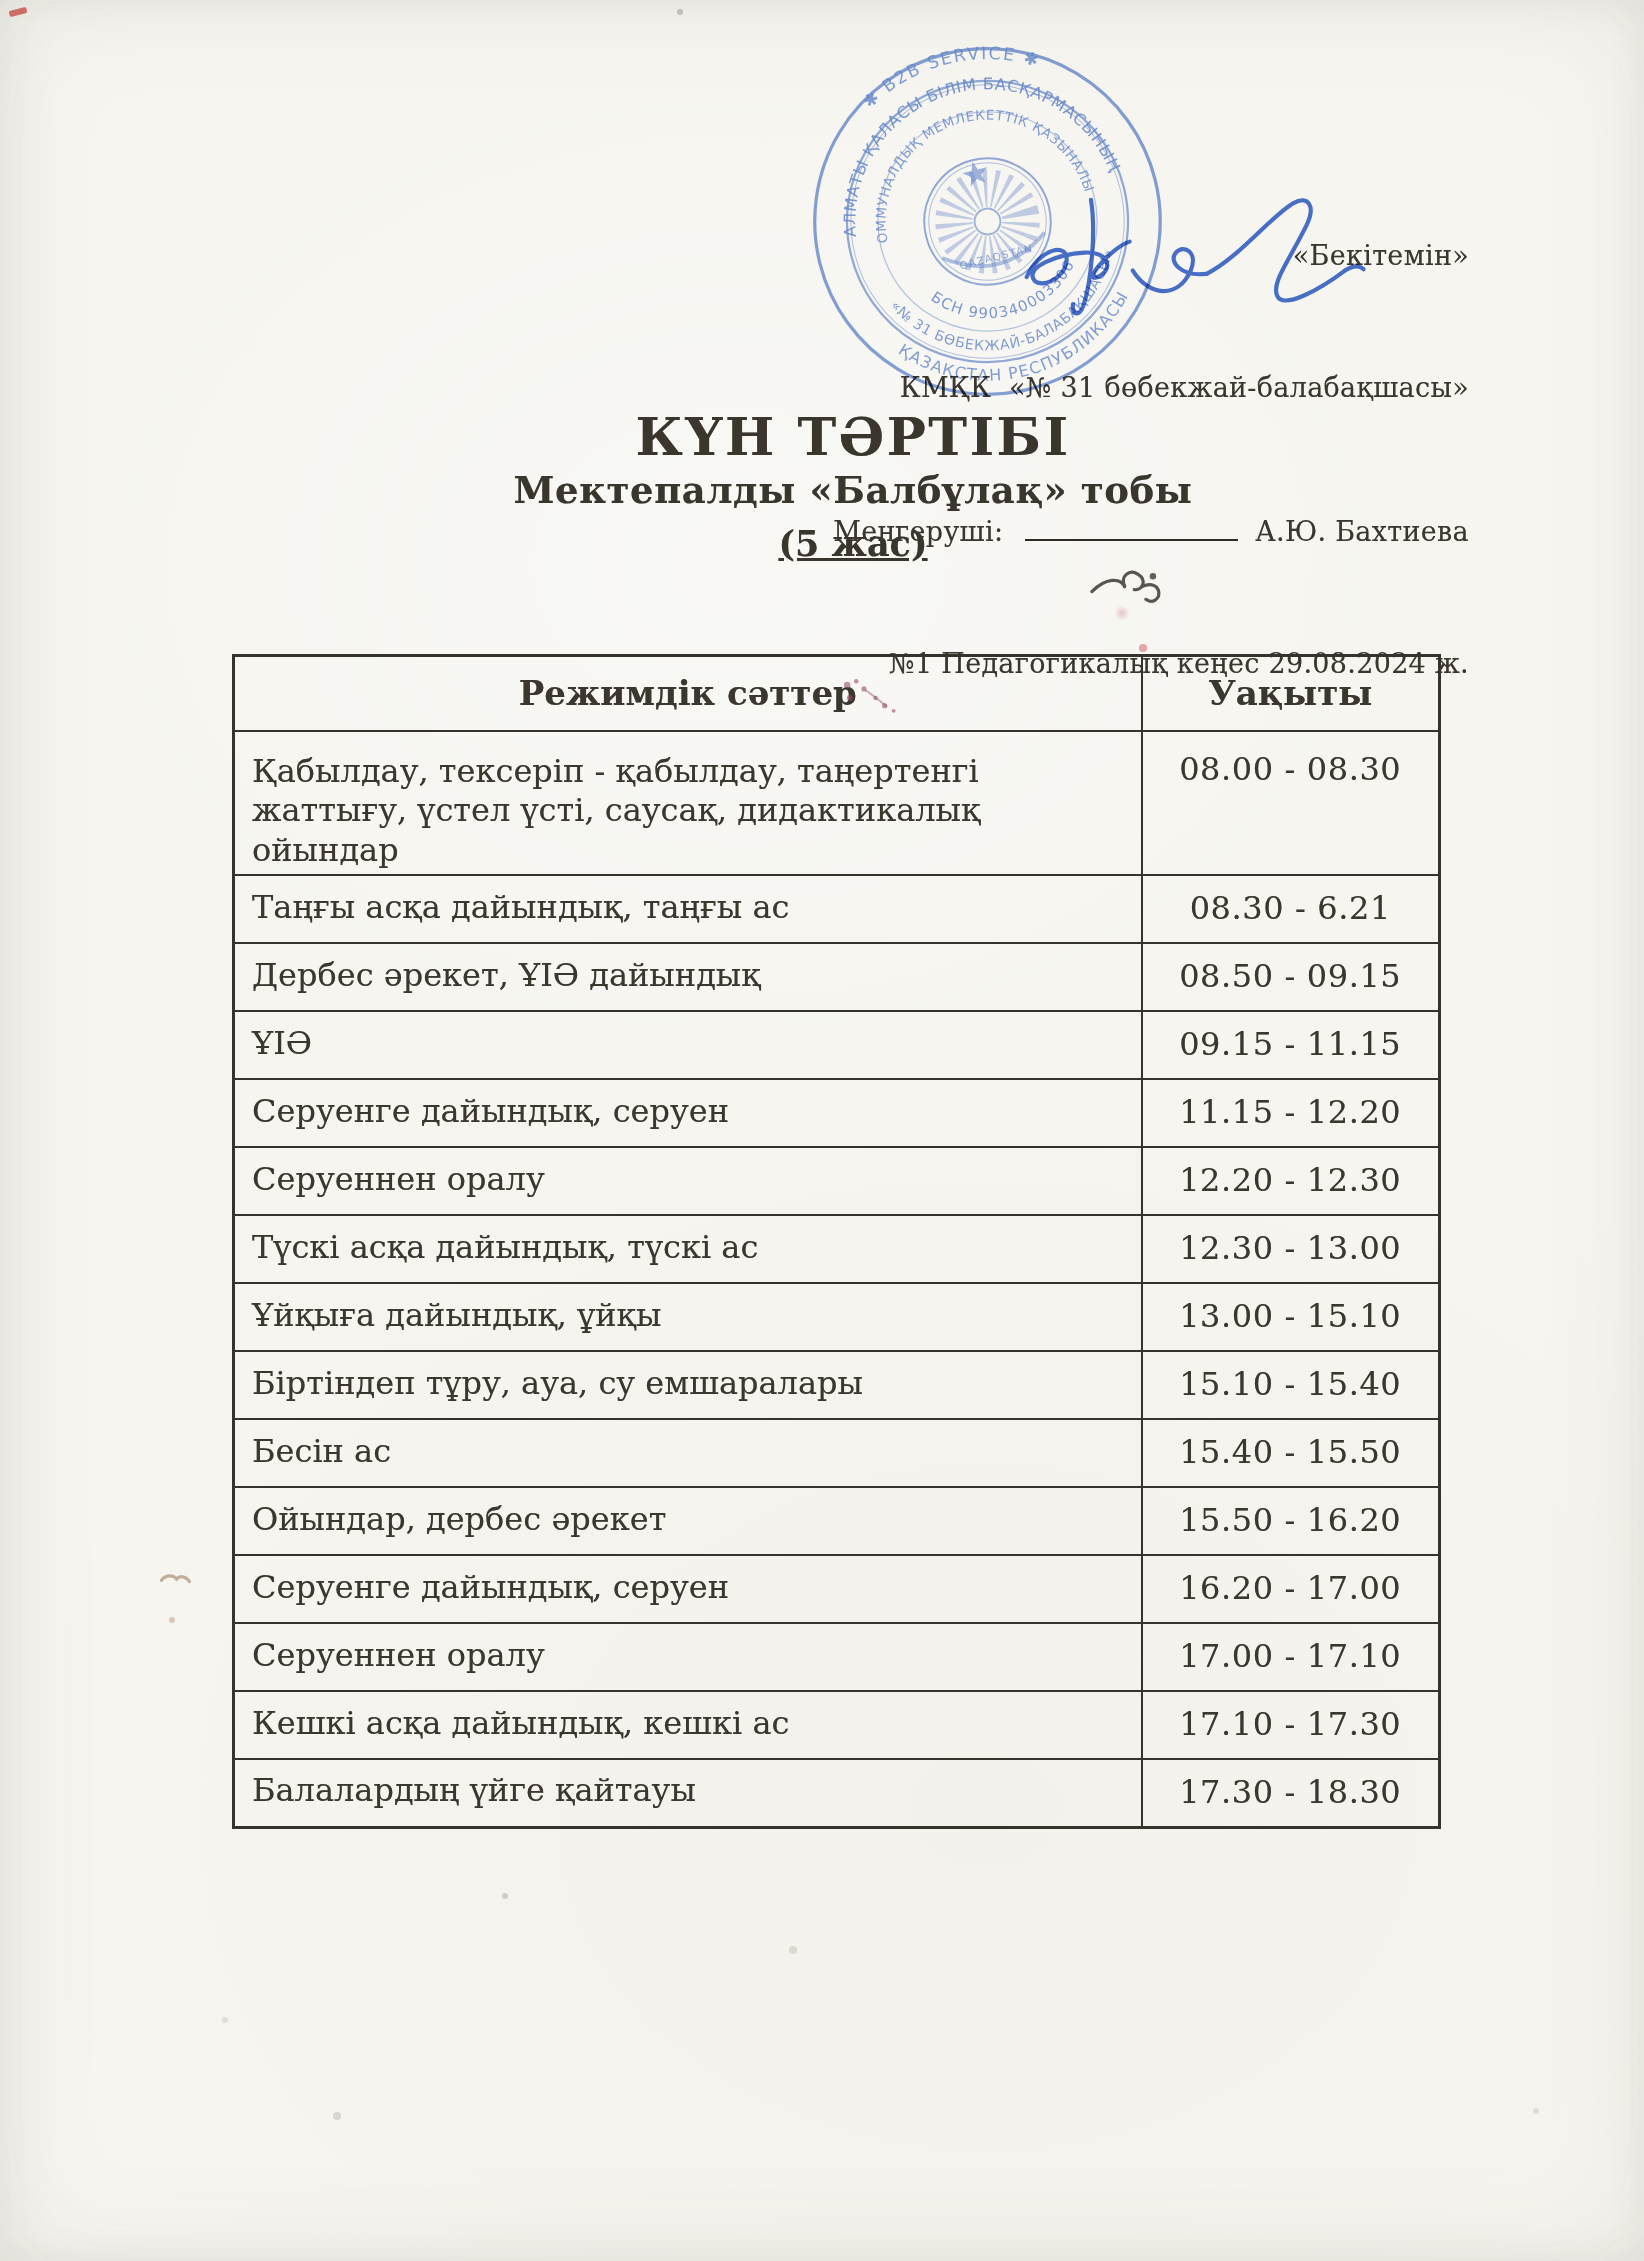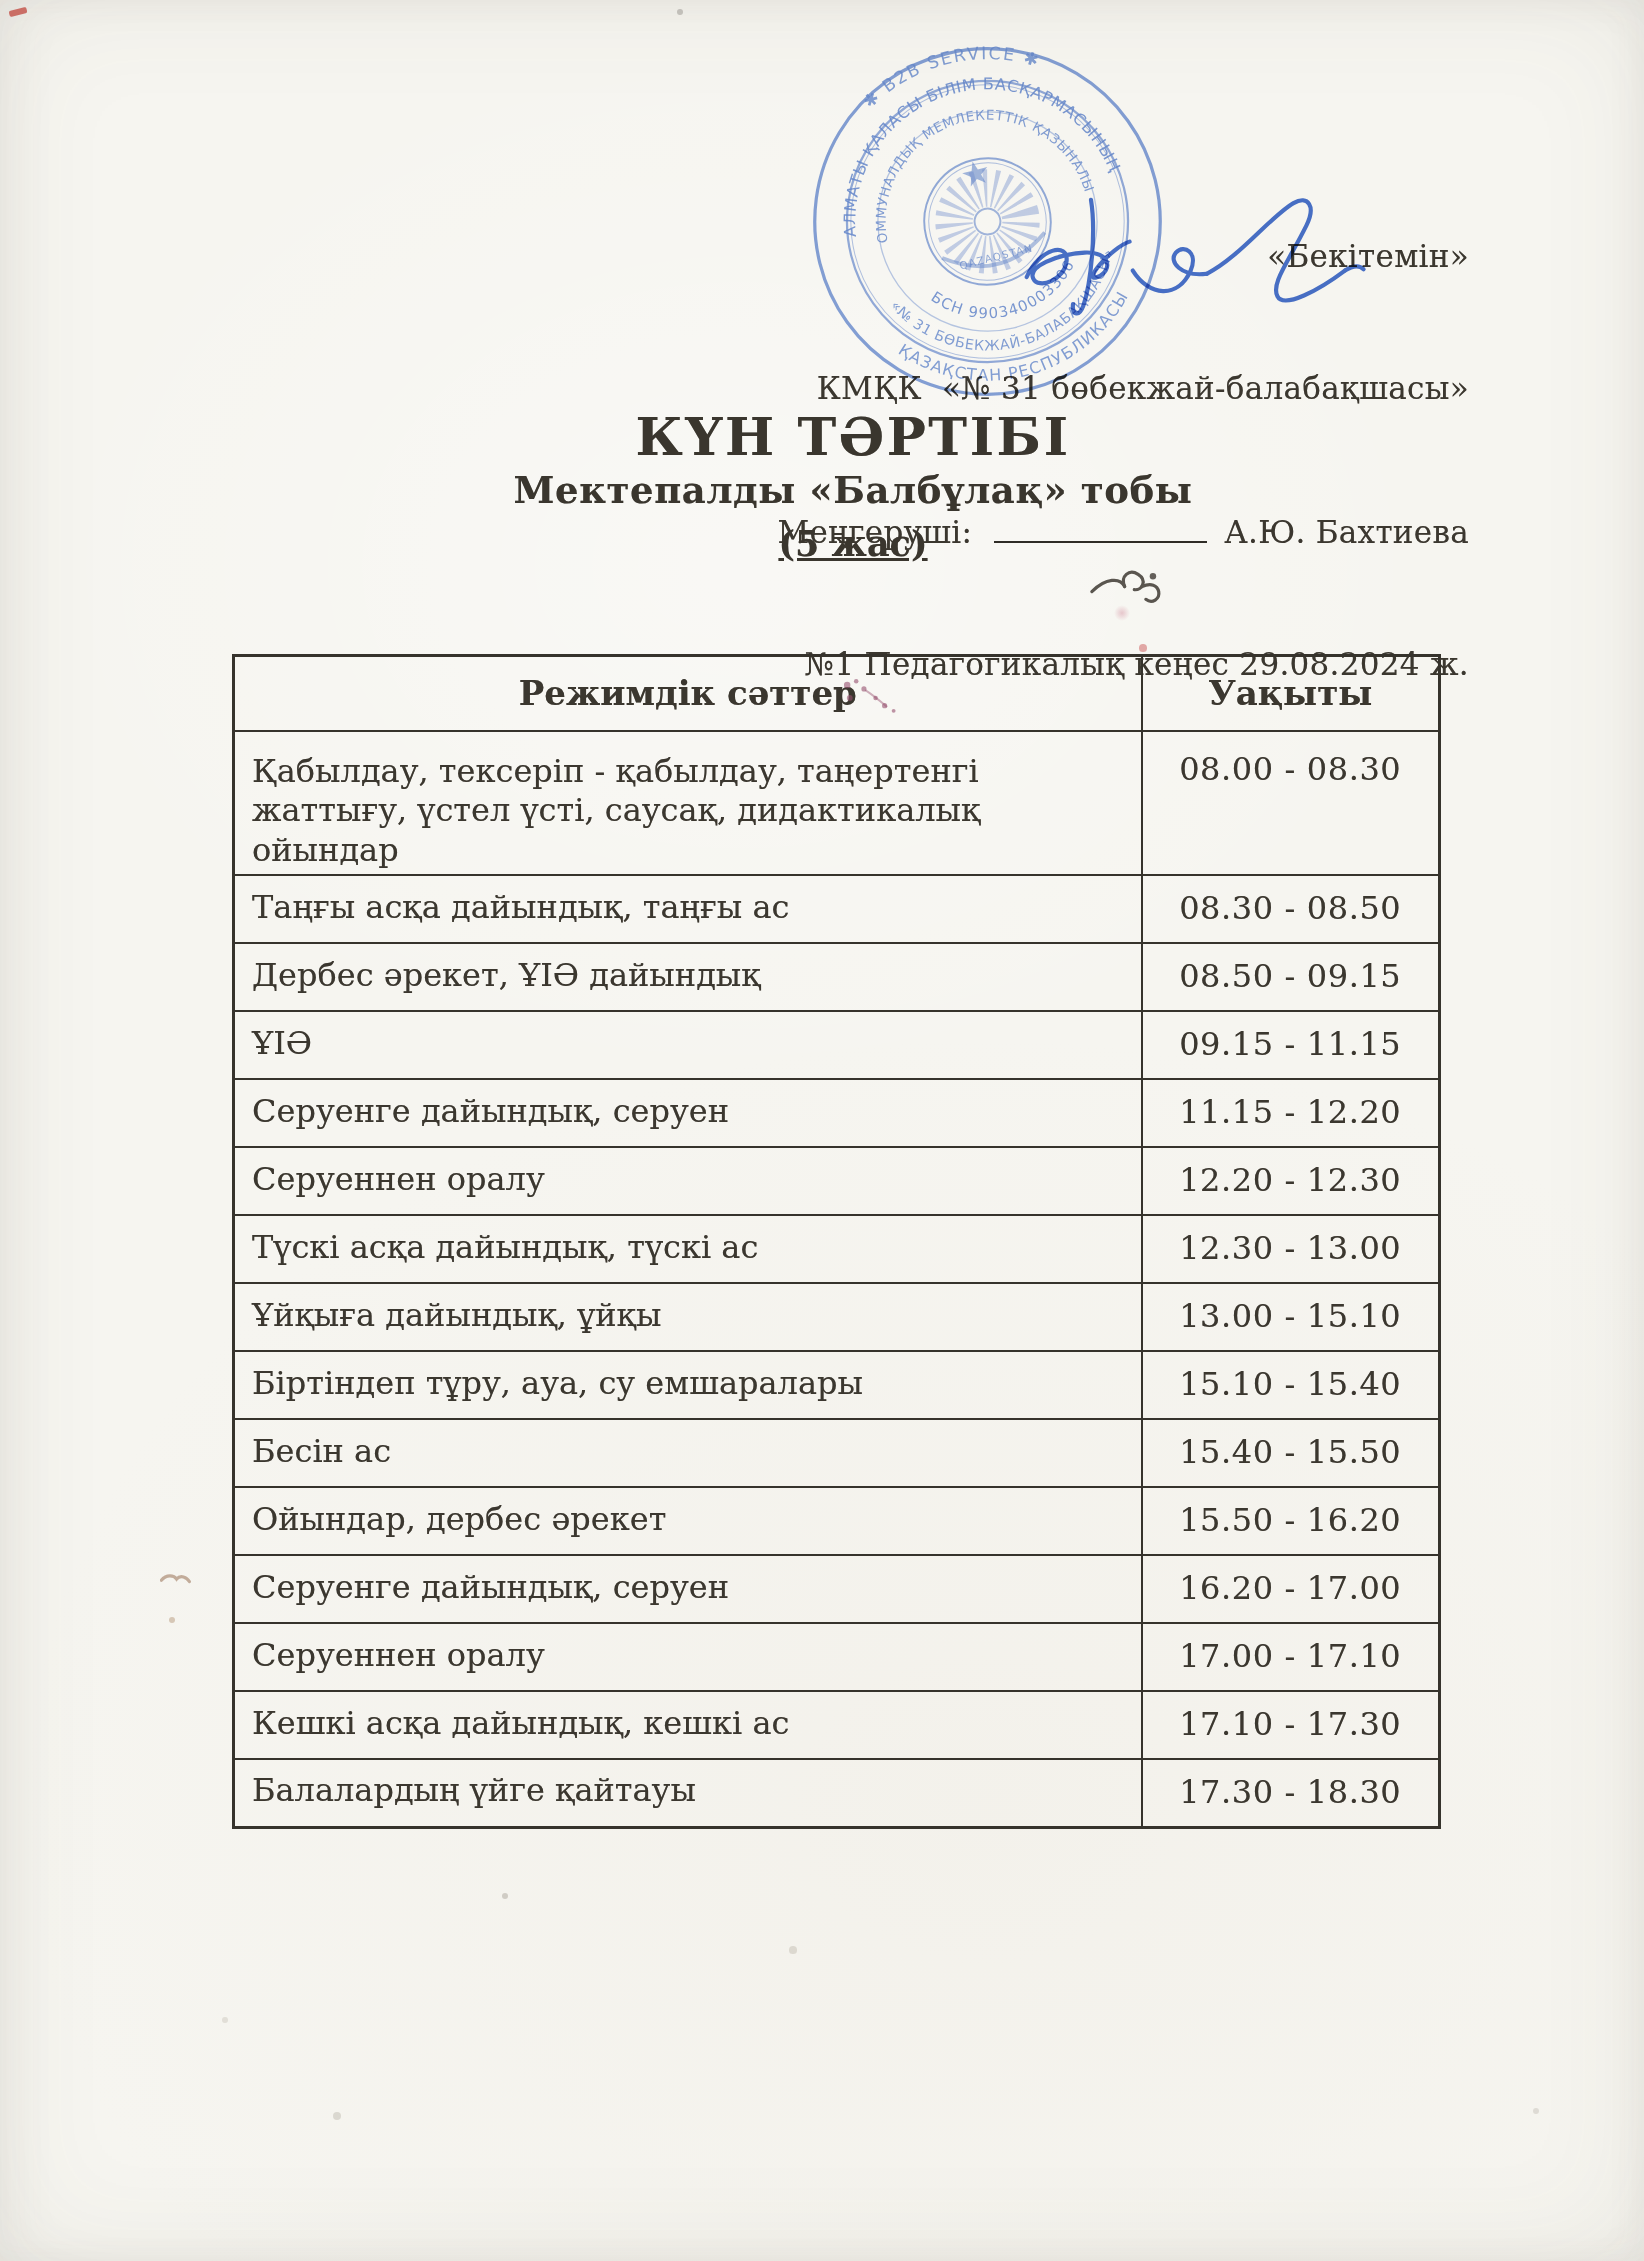--- a/index.html
+++ b/index.html
@@ -15,21 +15,21 @@
       radial-gradient(1032px 774px at 45% 25%, rgba(255,255,255,.35), rgba(255,255,255,0) 70%),
       radial-gradient(1290px 1032px at 60% 80%, rgba(235,230,220,.25), rgba(235,230,220,0) 75%),
       #f6f5f0;
     box-shadow: inset 0 0 116px rgba(95,85,70,.08), inset 18px 0 45px rgba(95,85,70,.05), inset -11.6px 0 32px rgba(95,85,70,.04);
   }
   .soft{ text-shadow:0 0 0.6px rgba(60,55,48,.45); }
 
   
   .approval{
     position:absolute; top:146px; right:175px;
-    text-align:right; font-size:31px; line-height:44px;
+    text-align:right; font-size:27px; line-height:44px;
     color:#3b372f; letter-spacing:0.3px; white-space:pre;
   }
   .approval-line3{ display:block;margin-top:12px; }
   .sig-underline{
     display:inline-block; width:213px;
     border-bottom:2.6px solid #2f2c26;
     margin:0 17px 0 22px;
   }
 
   
@@ -151,21 +151,21 @@
         <th>Уақыты</th>
       </tr>
     </thead>
     <tbody>
       <tr class="first">
           <td class="activity">Қабылдау, тексеріп - қабылдау, таңертенгі жаттығу, үстел үсті, саусақ, дидактикалық ойындар</td>
           <td class="time">08.00 - 08.30</td>
         </tr>
       <tr>
           <td class="activity">Таңғы асқа дайындық, таңғы ас</td>
-          <td class="time">08.30 - 08.50</td>
+          <td class="time">08.30 - 6.21</td>
         </tr>
       <tr>
           <td class="activity">Дербес әрекет, ҰІӘ дайындық</td>
           <td class="time">08.50 - 09.15</td>
         </tr>
       <tr>
           <td class="activity">ҰІӘ</td>
           <td class="time">09.15 - 11.15</td>
         </tr>
       <tr>

